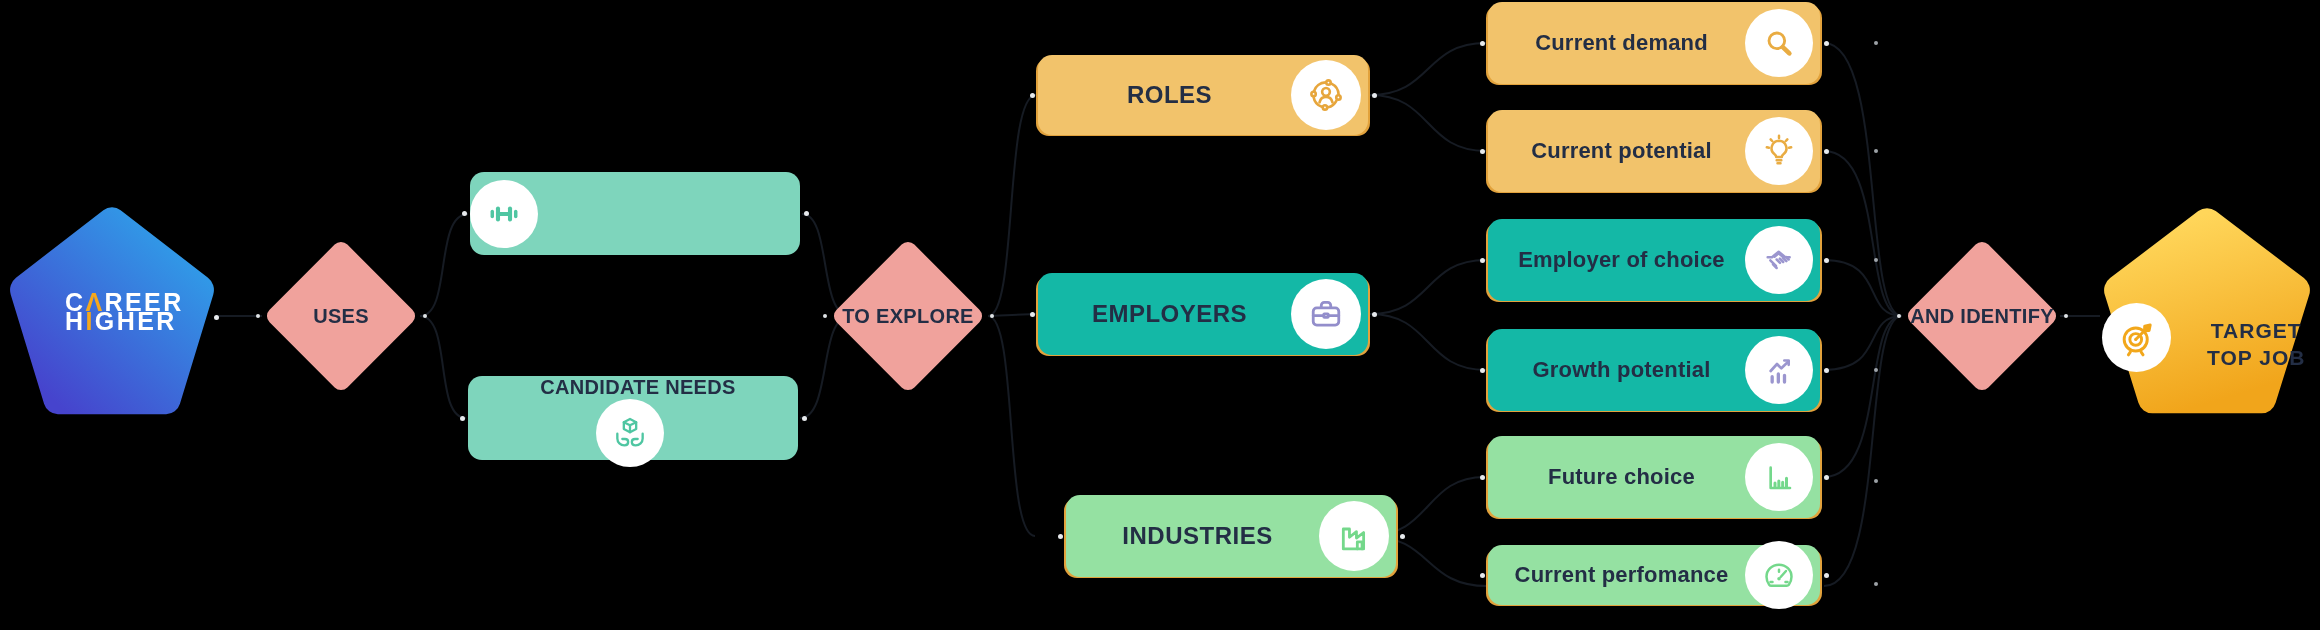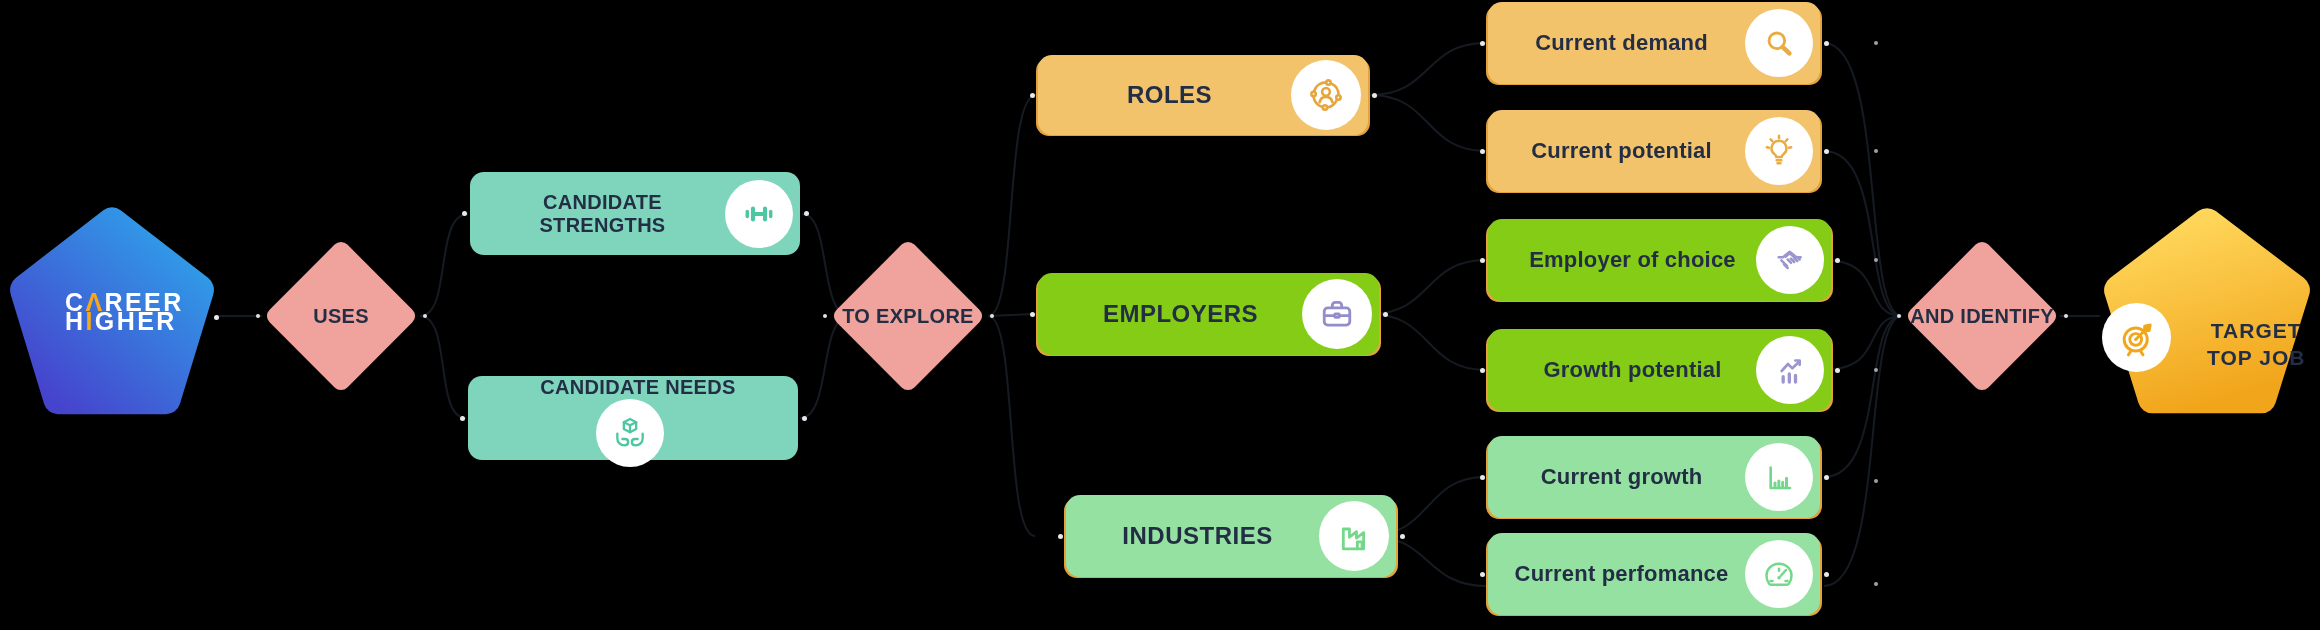--- a/index.html
+++ b/index.html
@@ -37,21 +37,21 @@
   .pill{position:absolute;display:flex;align-items:center;border-radius:14px;z-index:2;}
   .pill .label{flex:1;text-align:center;font-weight:bold;color:#232E45;padding-left:10px;}
   .pill .icon-circle{flex:none;width:68px;height:68px;border-radius:50%;background:#fff;
         margin-right:7px;display:flex;align-items:center;justify-content:center;}
   .pill::before,.pill::after{content:"";position:absolute;top:50%;margin-top:-2.5px;
         width:5px;height:5px;border-radius:50%;background:#e6e9ec;}
   .pill::before{left:-8px;}
   .pill::after{right:-9px;}
   .mint{background:#7ED5BC;}
   .amber{background:#F2C36B;}
-  .lavender{background:#84cc16;padding-left:11px;}
+  .lavender{background:#14b8a6;}
   .green{background:#95E1A2;}
   .rimmed{box-shadow:-3px 2px 0 -1px #E2A23C,3px 2px 0 -1px #E2A23C;}
   .lbl-caps{font-size:20px;letter-spacing:.3px;}
   .lbl-mid{font-size:24px;letter-spacing:.5px;}
   .lbl-sent{font-size:22px;letter-spacing:.2px;}
 </style>
 </head>
 <body>
 
 <div id="canvas">
@@ -116,21 +116,20 @@
     <div class="rot"></div>
     <div class="dlabel">TO EXPLORE</div>
   </div>
 
   <div class="diamond" style="left:1904px;top:238px;">
     <div class="rot"></div>
     <div class="dlabel">AND IDENTIFY</div>
   </div>
 
   <div class="pill mint" style="left:470px;top:172px;width:330px;height:83px;">
-    <span class="label lbl-caps">CANDIDATE STRENGTHS</span>
     <span class="icon-circle">
       <svg width="38" height="38" viewBox="0 0 24 24" fill="none" stroke="#4FC6A2" stroke-linecap="round" stroke-linejoin="round">
         <path d="M8.2 8.6v6.8" stroke-width="2.6"></path>
           <path d="M15.8 8.6v6.8" stroke-width="2.6"></path>
         <path d="M8.2 12h7.6" stroke-width="2.6"></path>
         <path d="M4.6 10.4v3.2" stroke-width="2.2"></path>
           <path d="M19.4 10.4v3.2" stroke-width="2.2"></path>
       </svg>
     </span>
   </div>
@@ -226,30 +225,30 @@
     <span class="icon-circle">
       <svg width="40" height="40" viewBox="0 0 24 24" fill="none" stroke="#9B96CF" stroke-width="1.6" stroke-linecap="round" stroke-linejoin="round">
         <path d="M7.9 19.2v-3.2 M11.6 19.2v-4.8 M15.3 19.2v-4" stroke-width="2"></path>
         <path d="M7 12.6l3.8-4.2 2.6 2.6 4.4-4.2"></path>
         <path d="M15.2 6.3h2.6v2.6"></path>
       </svg>
     </span>
   </div>
 
   <div class="pill green rimmed" style="left:1488px;top:436px;width:332px;height:82px;">
-    <span class="label lbl-sent">Current growth</span>
+    <span class="label lbl-sent">Future choice</span>
     <span class="icon-circle">
       <svg width="40" height="40" viewBox="0 0 24 24" fill="none" stroke="#74D88B" stroke-width="1.6" stroke-linecap="round" stroke-linejoin="round">
         <path d="M7 6.4v12.2h11.6"></path>
         <path d="M9.6 18.2v-2.6 M11.9 18.2v-3.8 M14.2 18.2v-3 M16.5 18.2v-5.4" stroke-width="1.8"></path>
       </svg>
     </span>
   </div>
 
-  <div class="pill green rimmed" style="left:1488px;top:533px;width:332px;height:82px;">
+  <div class="pill green rimmed" style="left:1488px;top:545px;width:332px;height:60px;">
     <span class="label lbl-sent">Current perfomance</span>
     <span class="icon-circle">
       <svg width="40" height="40" viewBox="0 0 24 24" fill="none" stroke="#74D88B" stroke-width="1.5" stroke-linecap="round" stroke-linejoin="round">
         <path d="M6.1 17.8a7.9 7.9 0 0 1-1.6-4.8c0-4.1 3.3-7.2 7.5-7.2s7.5 3.1 7.5 7.2a7.9 7.9 0 0 1-1.6 4.8c-.3.4-.8.6-1.3.6H7.4c-.5 0-1-.2-1.3-.6z"></path>
         <circle cx="12" cy="14.3" r="1.05" fill="#74D88B" stroke="none"></circle>
         <path d="M13 13.2l3.2-3.6"></path>
         <path d="M12 8.9v1.1 M6.9 16.2h1.2 M15.9 16.2h1.2"></path>
       </svg>
     </span>
   </div>

